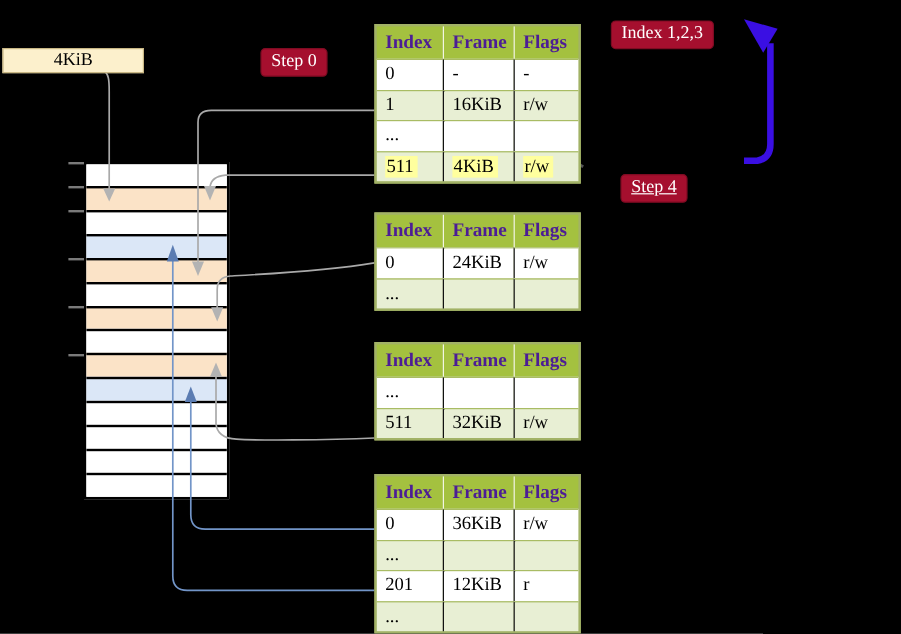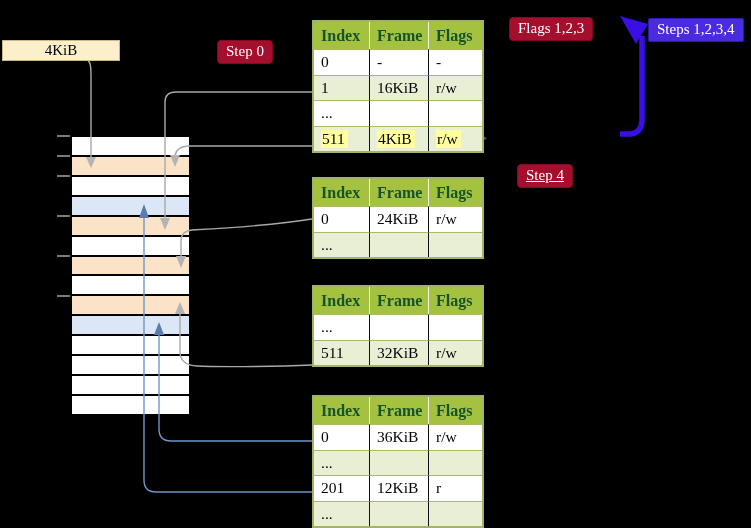--- a/index.html
+++ b/index.html
@@ -21,21 +21,21 @@
   .kind-page-frame{background:var(--memory-page-frame,#dbe7f7);}
   .tick{position:absolute;left:57px;width:13px;height:2px;background:var(--tick-gray,#7a7a7a);z-index:2;}
   
   .ptable{
     position:absolute;left:312px;z-index:5;
     display:grid;grid-template-columns:55px 59px 54px;
     border:2px solid var(--table-border,#a2b266);
     background:var(--table-border,#a2b266);
   }
   .hcell{
-    background:var(--table-header-green,#a4c13f);color:#14532d;font-weight:bold;
+    background:var(--table-header-green,#a4c13f);color:#4c1d95;font-weight:bold;
     font-size:16px;height:25px;line-height:25px;padding:1px 0 1px 7px;
   }
   .hcell.c2,.hcell.c3{border-left:1.5px solid #f2f6e2;}
   .cell{
     font-size:15.5px;height:24.5px;line-height:24px;padding-left:7px;
     border-top:1.5px solid var(--table-row-divider,#a9bc64);color:#000;
     white-space:nowrap;overflow:hidden;
   }
   .cell.c2,.cell.c3{border-left:1.5px solid #111;}
   .row-white{background:#fff;}
@@ -49,21 +49,21 @@
   }
   .badge{
     position:absolute;z-index:6;color:#fff;font-size:15px;line-height:1.1;
     padding:2px 8px 3px;border-radius:4px;white-space:nowrap;
     background:var(--badge-red,#a50f2e);border:1px solid var(--badge-red-border,#7e0b22);
   }
   .badge.blue{background:var(--badge-blue,#4a2be0);border:1px solid var(--badge-blue-border,#2f18b5);border-radius:2px;}
   #badge-step0{left:189px;top:40px;margin-left:28px;}
   #badge-steps123{left:509px;top:17px;}
   #badge-steps1234{left:648px;top:18px;}
-  #badge-step4{left:517px;top:164px;text-decoration:underline;}
+  #badge-step4{left:517px;top:145px;text-decoration:underline;}
   
   #overlay{position:absolute;left:0;top:0;z-index:3;pointer-events:none;}
 </style>
 </head>
 <body>
 
 <div id="stage">
 
   <div id="memory-strip">
       <div class="strip-row kind-empty"></div>
@@ -78,22 +78,21 @@
       <div class="strip-row kind-page-frame"></div>
       <div class="strip-row kind-empty"></div>
       <div class="strip-row kind-empty"></div>
       <div class="strip-row kind-empty"></div>
       <div class="strip-row kind-empty"></div>
     </div>
 
   <div class="frame-label">4KiB</div>
 
   <div class="badge" id="badge-step0">Step 0</div>
-  <div class="badge" id="badge-steps123">Flags 1,2,3</div>
-  <div class="badge blue" id="badge-steps1234">Steps 1,2,3,4</div>
+  <div class="badge" id="badge-steps123">Index 1,2,3</div>
   <div class="badge" id="badge-step4">Step 4</div>
 
   <svg id="overlay" width="751" height="528" viewBox="0 0 751 528">
 
     <g>
       <path d="M 85 58 C 91 61 91 67 91 76 L 91 158" fill="none" stroke="#a9a9a9" stroke-width="1.4"></path>
       <polygon points="86,157 96,157 91,168" fill="#b3b3b3"></polygon>
     </g>
 
     <g>

